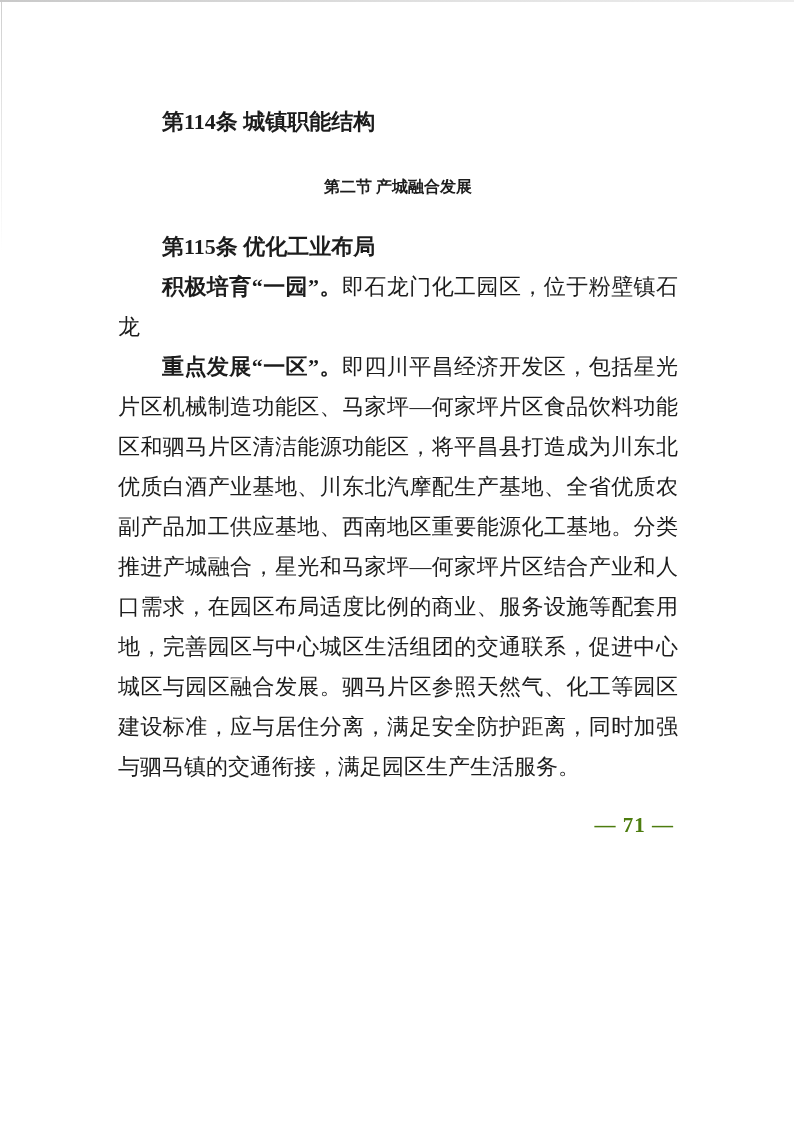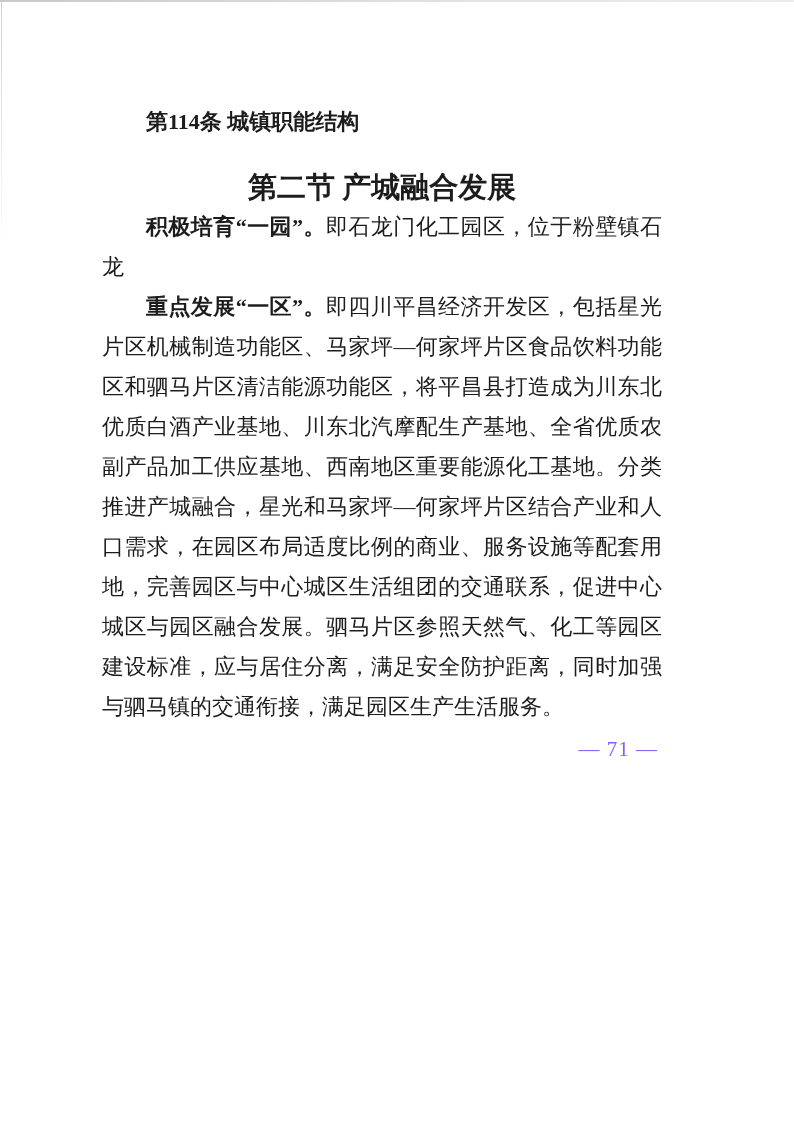--- a/index.html
+++ b/index.html
@@ -23,21 +23,21 @@
     background: linear-gradient(to right, #c9c9c9, #e3e3e3 60%, #ececec);
   }
   .scan-edge-left {
     position: absolute;
     left: 1px; top: 2px;
     width: 1px; height: 250px;
     background: linear-gradient(to bottom, #cfcfcf, rgba(255,255,255,0));
   }
   .doc {
     position: absolute;
-    left: 102px;
+    left: 118px;
     top: 0;
     width: 560px;
     font-family: "Liberation Serif", "DejaVu Serif", serif;
     font-size: 22px;
     line-height: 40px;
     text-align: justify;
     text-justify: inter-ideograph;
   }
   .article-heading {
     margin: 0;
@@ -54,49 +54,51 @@
   }
   .body-para {
     margin: 0;
     text-indent: 2em;
   }
   .lead {
     font-weight: bold;
   }
   .section-title {
     margin: 25px 0 0 0;
-    font-size: 29px;
+    font-size: 16px;
     font-weight: bold;
     text-align: center;
     text-indent: 0;
   }
   .page-footer {
-    margin-top: 2px;
+    margin-top: 18px;
     text-align: right;
     padding-right: 4px;
     font-size: 21px;
     letter-spacing: 1px;
-    color: #8b5cf6;
+    color: #4d7c0f;
+    font-weight: bold;
   }
 </style>
 </head>
 <body>
 
 <div class="page">
 
   <div class="scan-edge-top"></div>
   <div class="scan-edge-left"></div>
 
   <div class="doc">
 
     <h3 class="article-heading first">第114条 城镇职能结构</h3>
 
 
     <h2 class="section-title">第二节 产城融合发展</h2>
 
+    <h3 class="article-heading second">第115条 优化工业布局</h3>
 
     <p class="body-para"><span class="lead">积极培育“一园”。</span><span>即石龙门化工园区，位于粉壁镇石龙</span></p>
 
     <p class="body-para"><span class="lead">重点发展“一区”。</span><span>即四川平昌经济开发区，包括星光片区机械制造功能区、马家坪—何家坪片区食品饮料功能区和驷马片区清洁能源功能区，将平昌县打造成为川东北优质白酒产业基地、川东北汽摩配生产基地、全省优质农副产品加工供应基地、西南地区重要能源化工基地。分类推进产城融合，星光和马家坪—何家坪片区结合产业和人口需求，在园区布局适度比例的商业、服务设施等配套用地，完善园区与中心城区生活组团的交通联系，促进中心城区与园区融合发展。驷马片区参照天然气、化工等园区建设标准，应与居住分离，满足安全防护距离，同时加强与驷马镇的交通衔接，满足园区生产生活服务。</span></p>
 
     <div class="page-footer">— 71 —</div>
 
   </div>
 </div>
 

